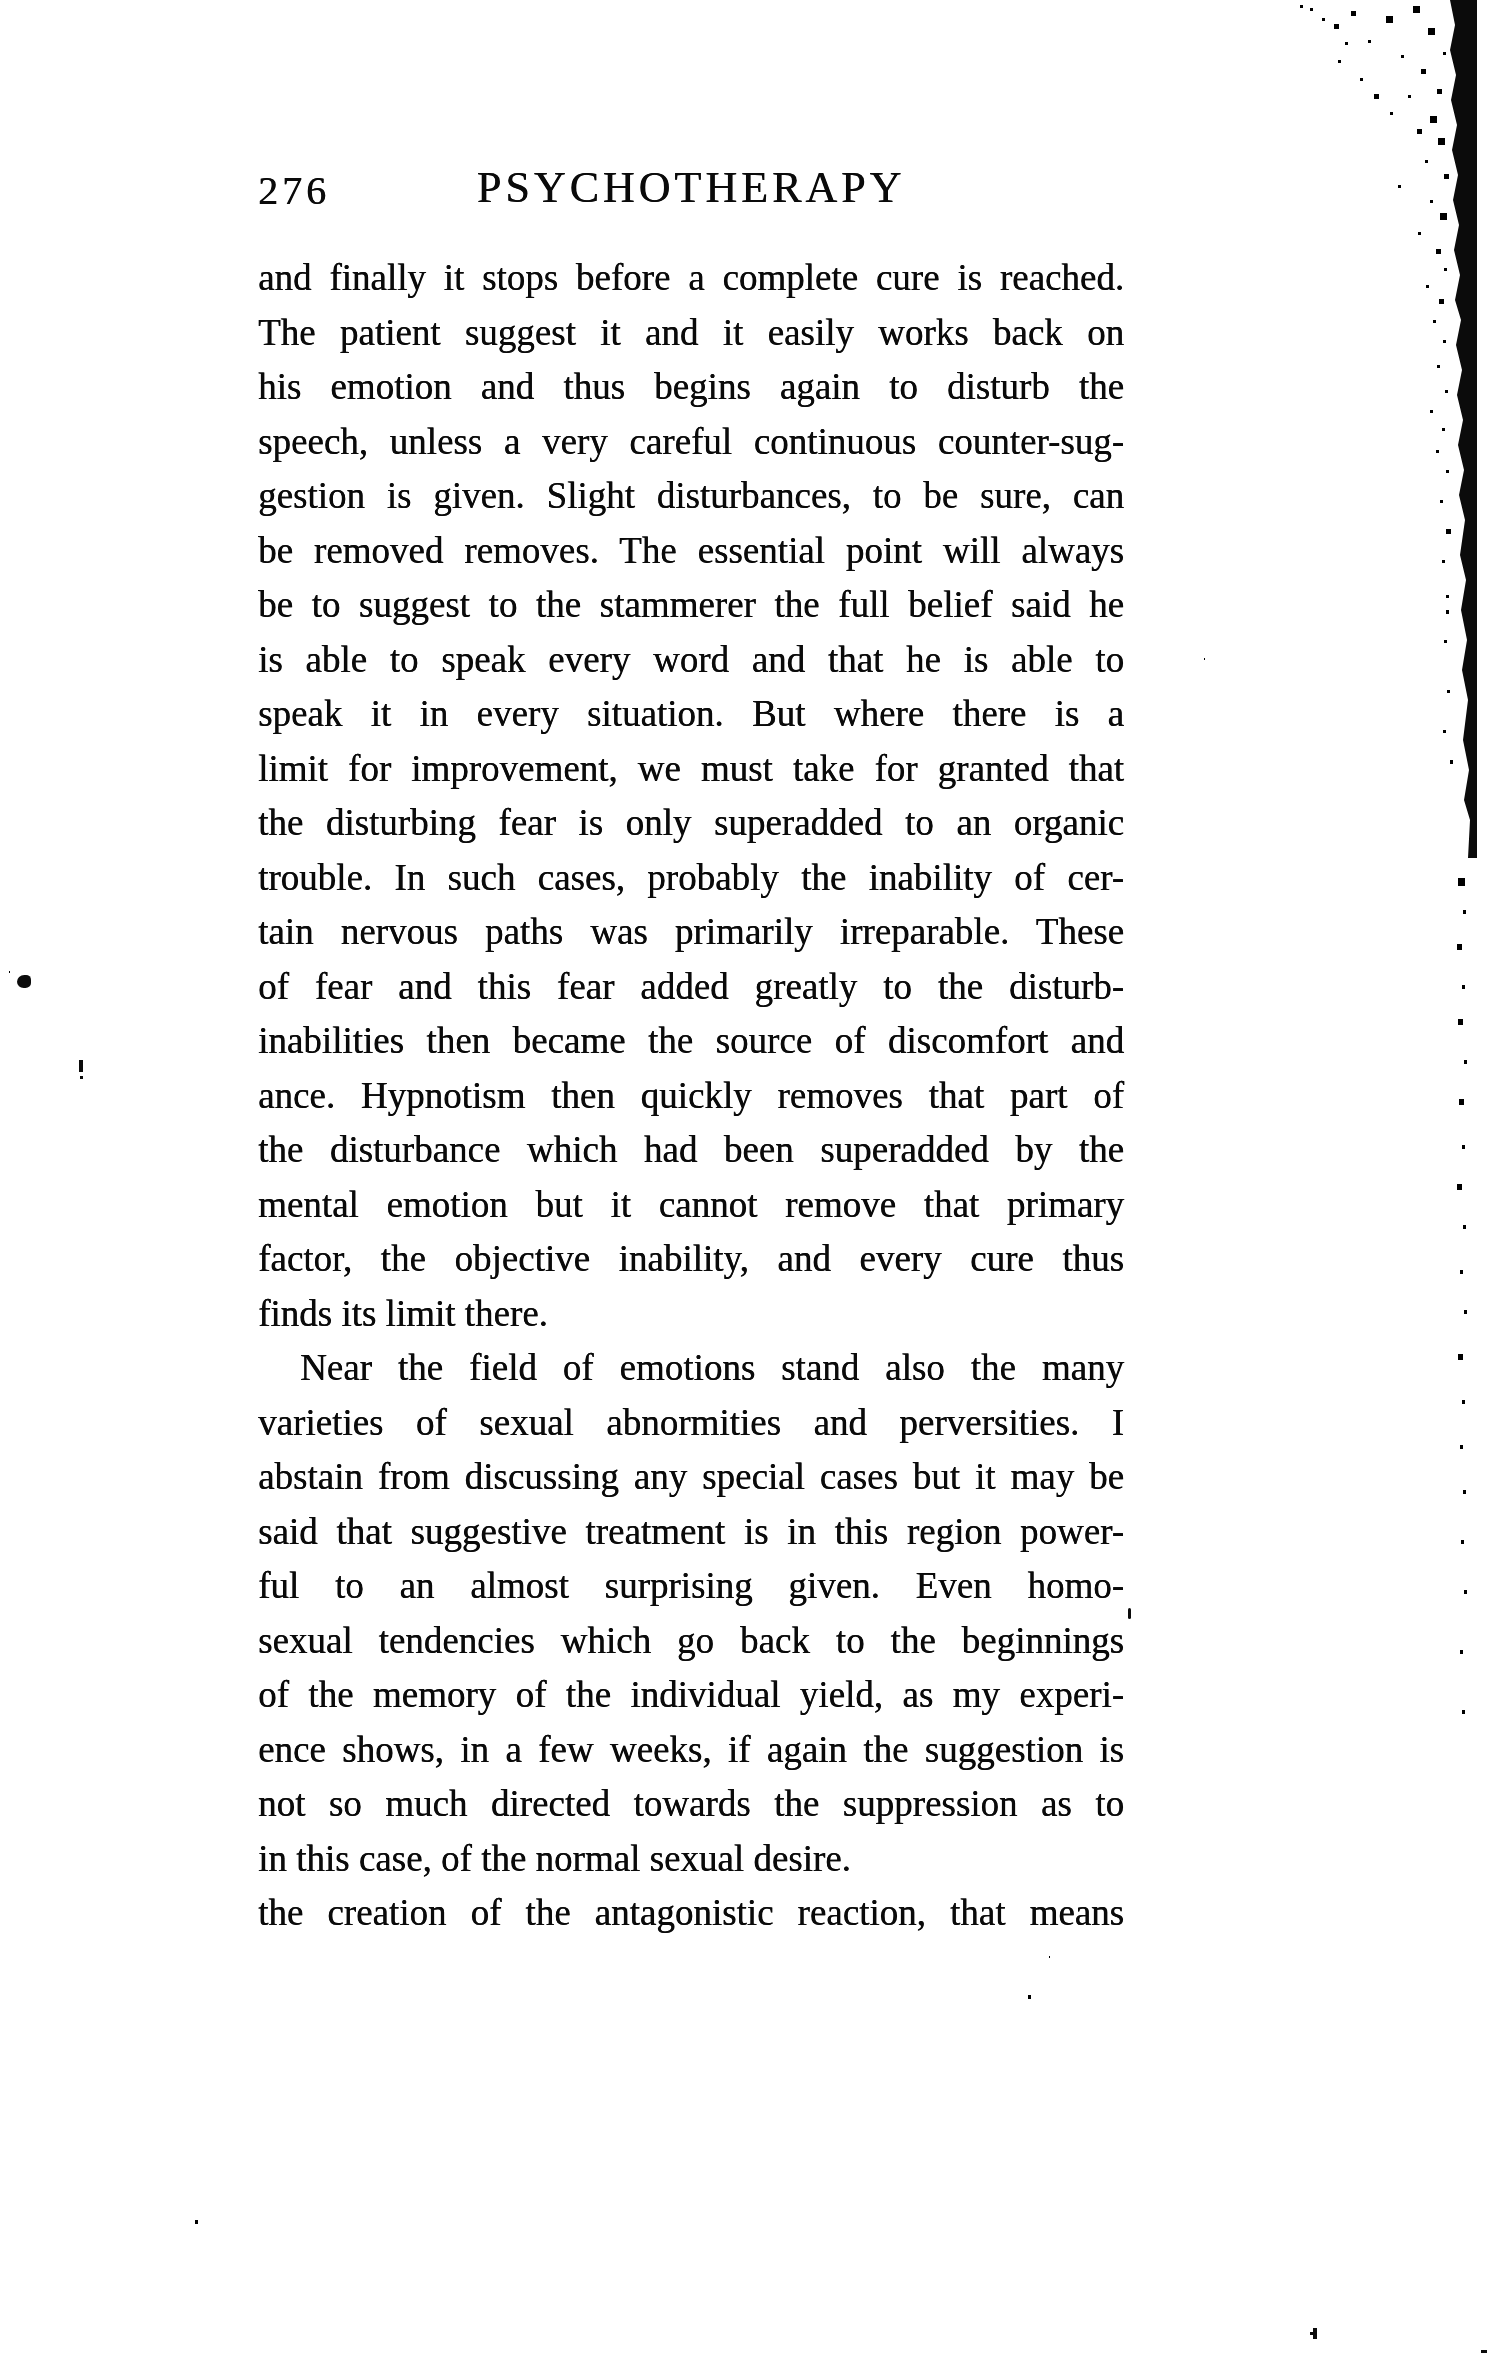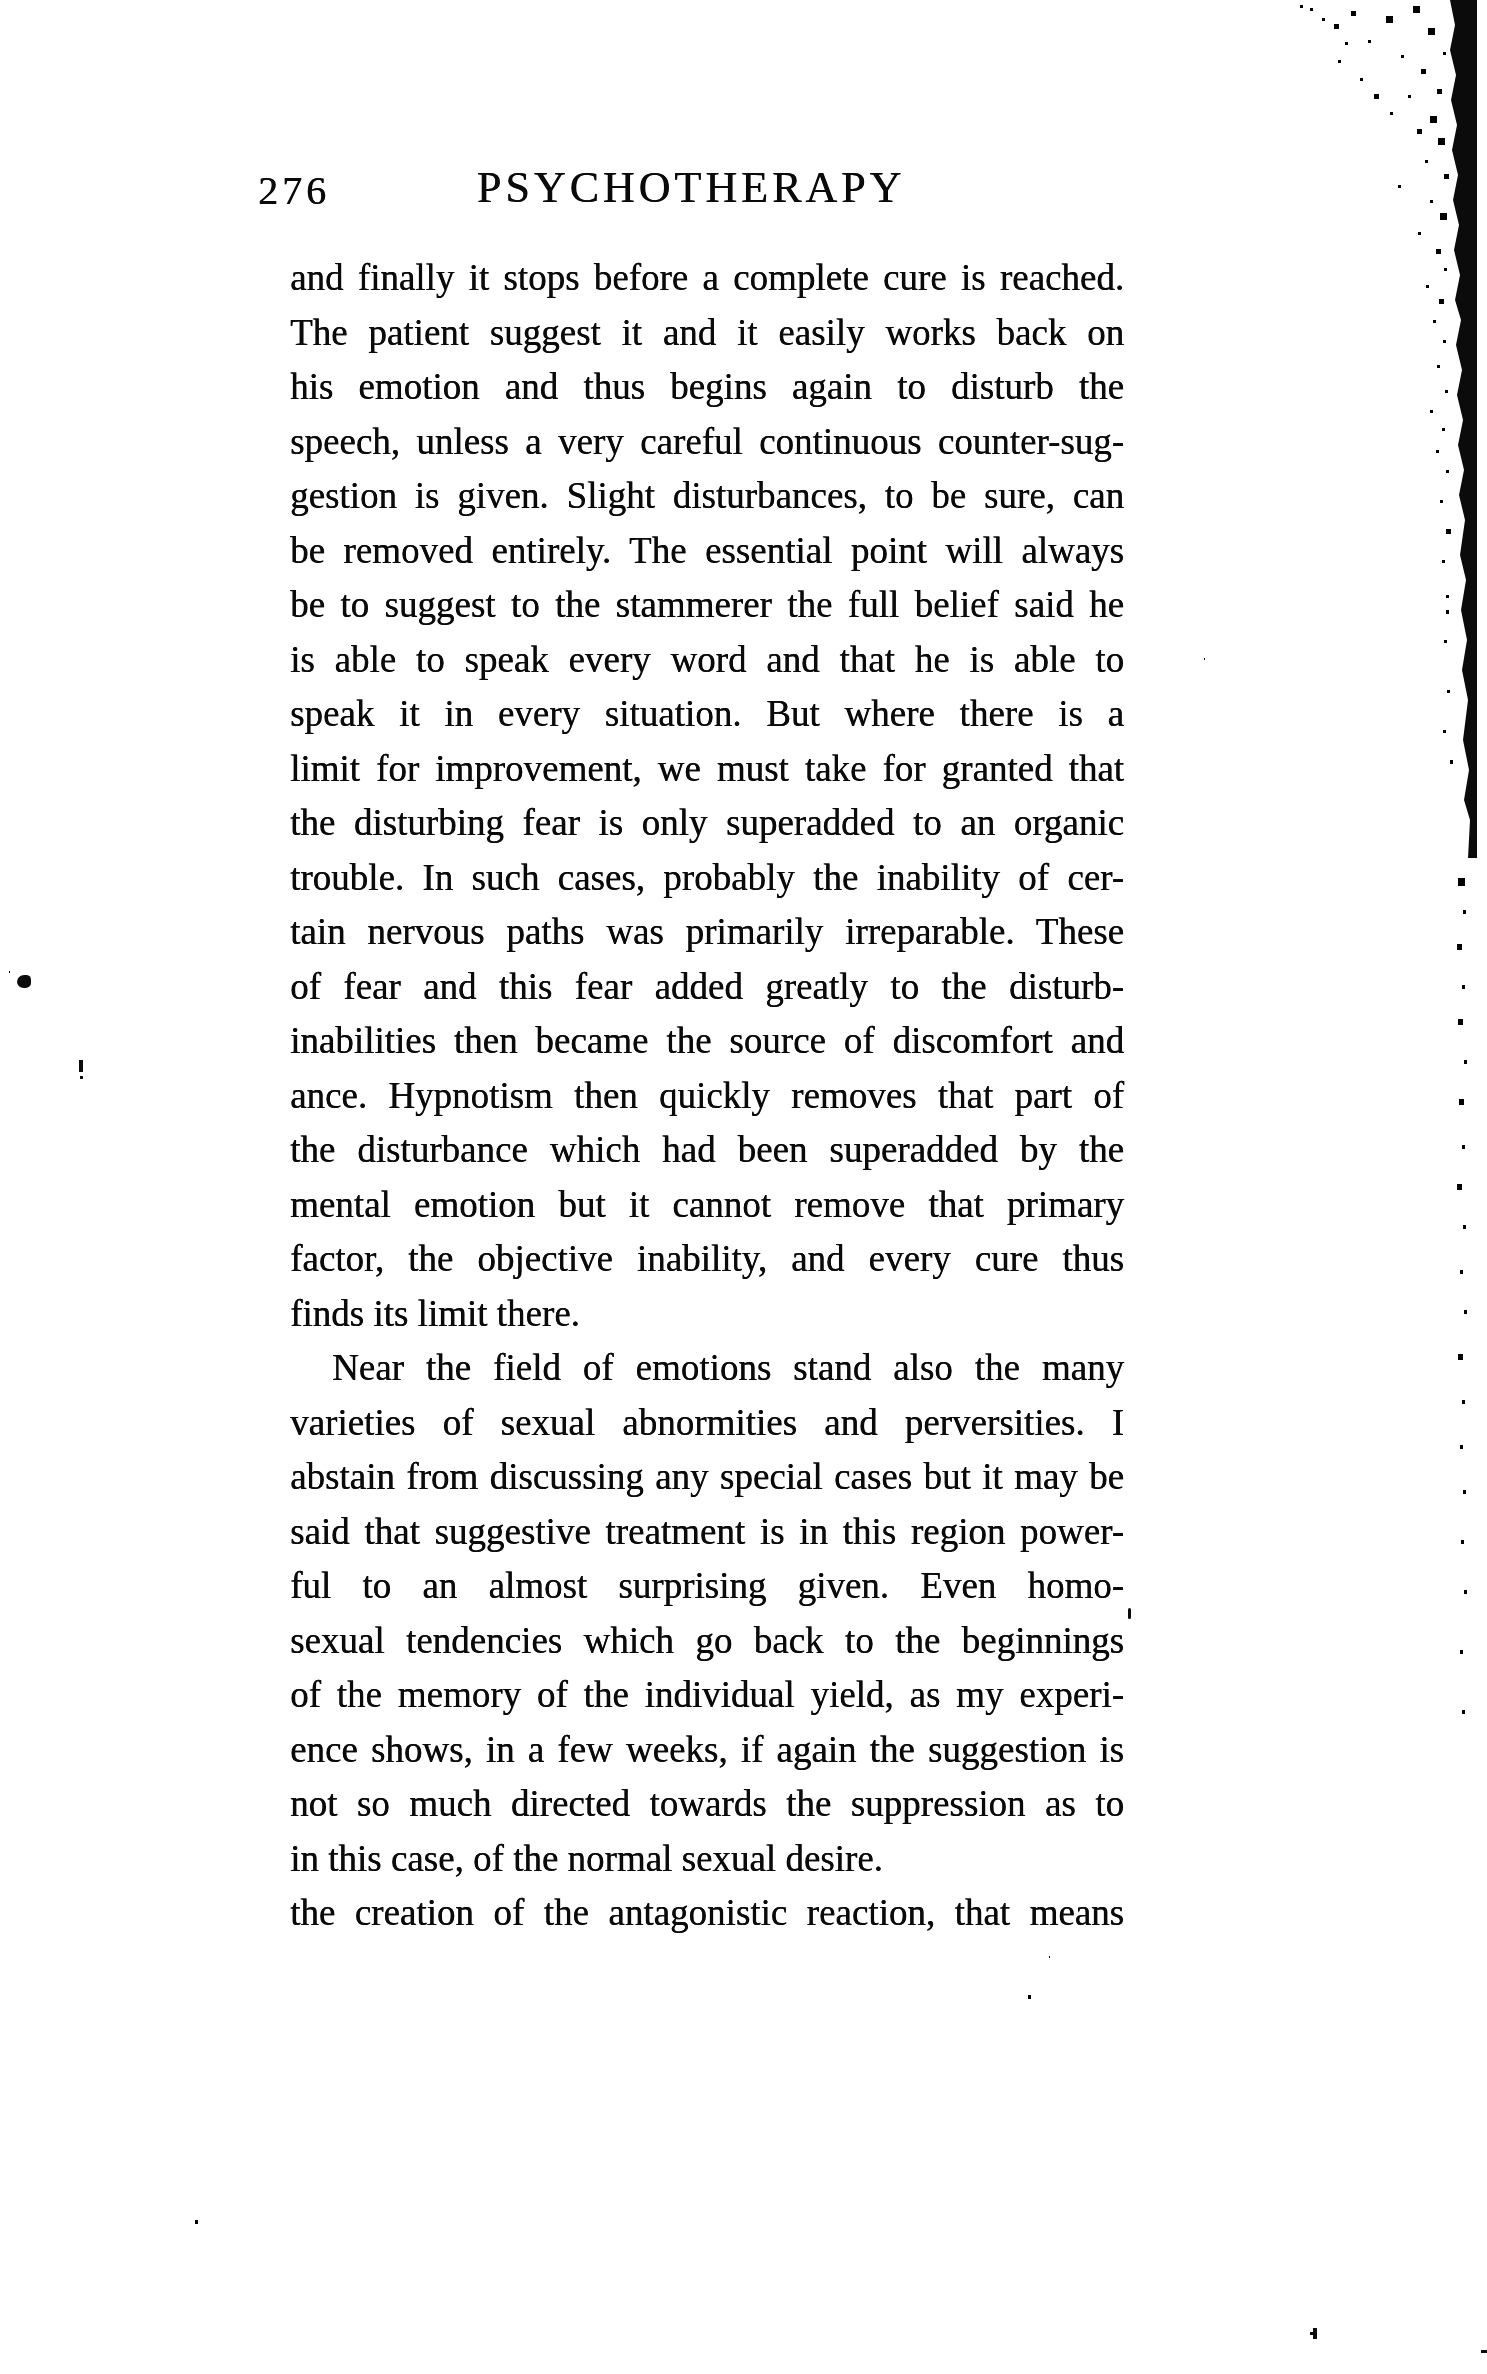--- a/index.html
+++ b/index.html
@@ -34,21 +34,20 @@
   .body-text {
     position:absolute; top:251px; left:258px; width:866px;
     font-size:37px;
   }
   .line {
     height:54.5px; line-height:54.5px;
     text-align:justify;
     text-align-last:justify;
     white-space:normal;
     text-shadow:0.4px 0 #0a0a0a;
-    margin-left:32px;
   }
   .line.flush { text-align-last:left; }
   .line.indent { text-indent:42px; }
 
   
   .artifact { position:absolute; background:#0b0b0b; }
 
   .edge-band {
     position:absolute; left:1450px; top:0; width:27px; height:858px;
     background:#0b0b0b;
@@ -117,21 +116,21 @@
     <span class="pagenum">276</span>
     <span class="running-title">PSYCHOTHERAPY</span>
   </div>
 
   <div class="body-text" id="body-text">
       <div class="line">and finally it stops before a complete cure is reached.</div>
       <div class="line">The patient suggest it and it easily works back on</div>
       <div class="line">his emotion and thus begins again to disturb the</div>
       <div class="line">speech, unless a very careful continuous counter-sug-</div>
       <div class="line">gestion is given.  Slight disturbances, to be sure, can</div>
-      <div class="line">be removed entirely.  The essential point will always</div>
+      <div class="line">be removed removes.  The essential point will always</div>
       <div class="line">be to suggest to the stammerer the full belief said he</div>
       <div class="line">is able to speak every word and that he is able to</div>
       <div class="line">speak it in every situation.  But where there is a</div>
       <div class="line">limit for improvement, we must take for granted that</div>
       <div class="line">the disturbing fear is only superadded to an organic</div>
       <div class="line">trouble.  In such cases, probably the inability of cer-</div>
       <div class="line">tain nervous paths was primarily irreparable.  These</div>
       <div class="line">of fear and this fear added greatly to the disturb-</div>
       <div class="line">inabilities then became the source of discomfort and</div>
       <div class="line">ance.  Hypnotism then quickly removes that part of</div>

